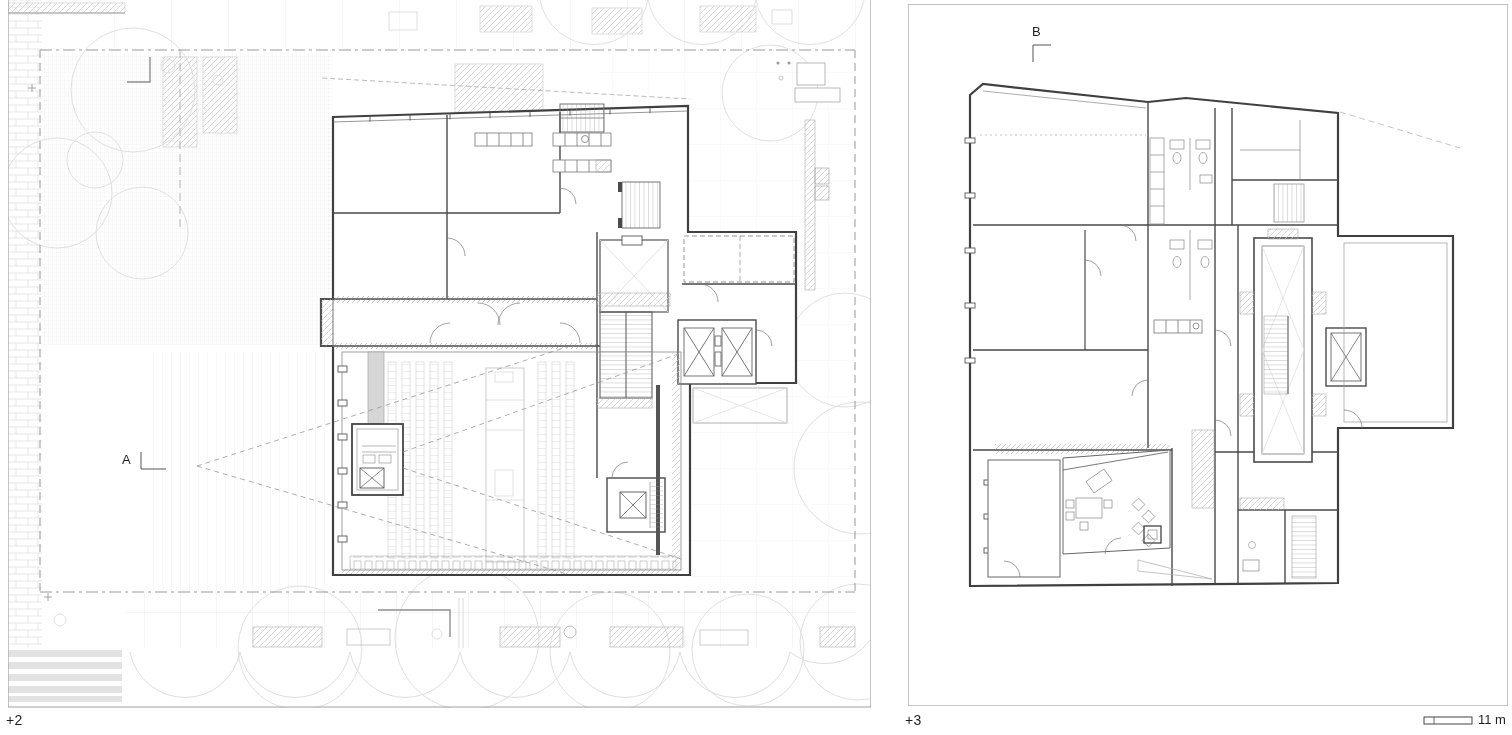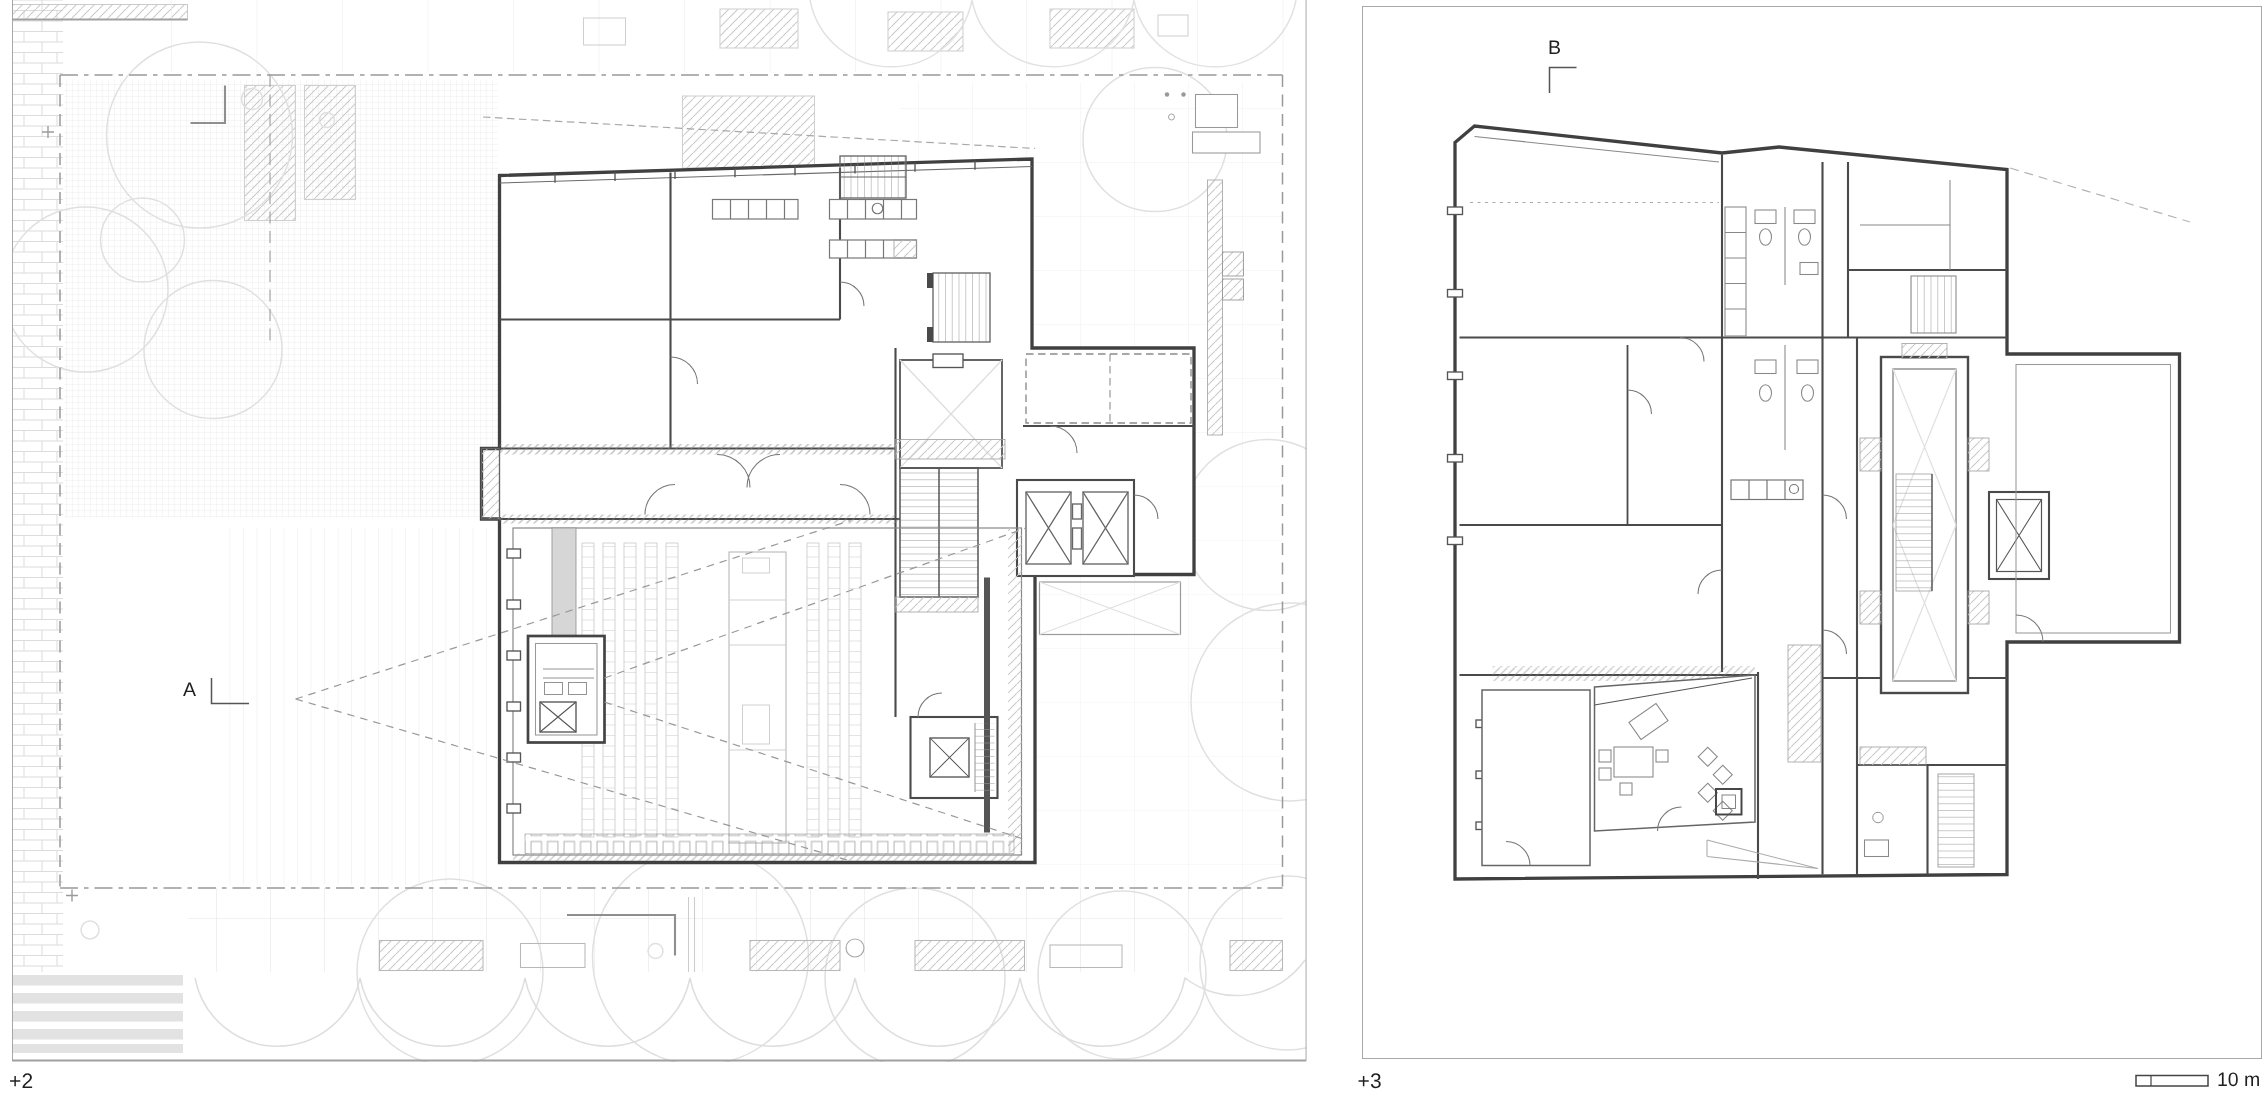--- a/index.html
+++ b/index.html
@@ -383,13 +383,13 @@
   <g>
     <rect x="1424" y="717" width="48" height="7" fill="#ffffff" stroke="#444444" stroke-width="1"></rect>
     <path d="M1434,717 V724" stroke="#444444" stroke-width="0.8"></path>
   </g>
 </svg>
 
 <div class="lbl" style="left:6px;top:712px;">+2</div>
 <div class="lbl" style="left:905px;top:712px;">+3</div>
 <div class="lbl-small" style="left:122px;top:452px;">A</div>
 <div class="lbl-small" style="left:1032px;top:24px;">B</div>
-<div class="lbl-small" style="left:1478px;top:712px;">10 m</div>
+<div class="lbl-small" style="left:1478px;top:712px;">11 m</div>
 
 </body></html>

